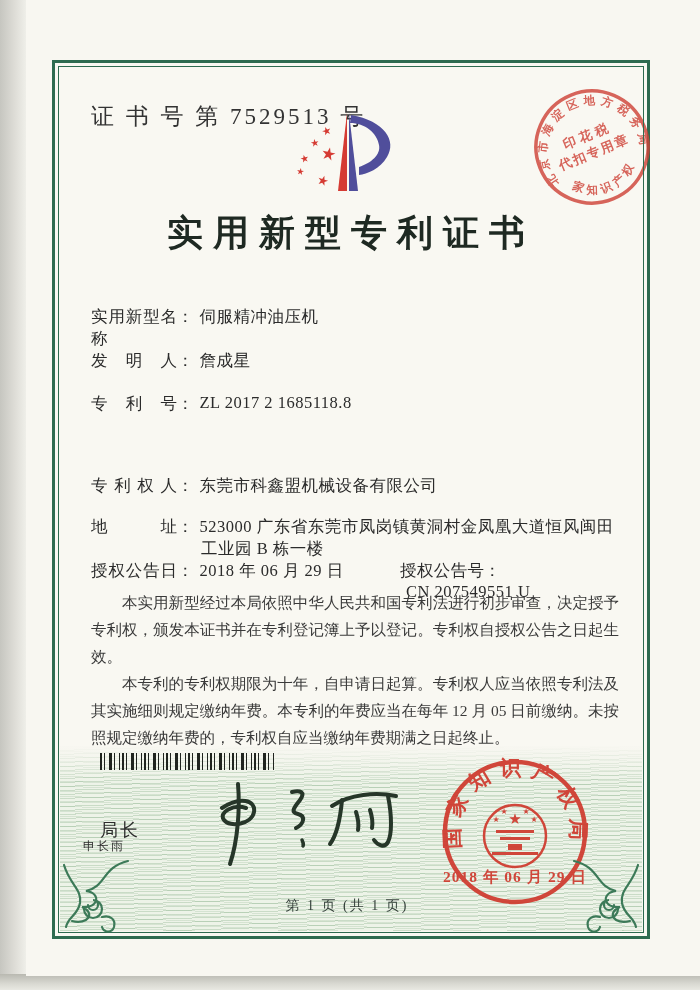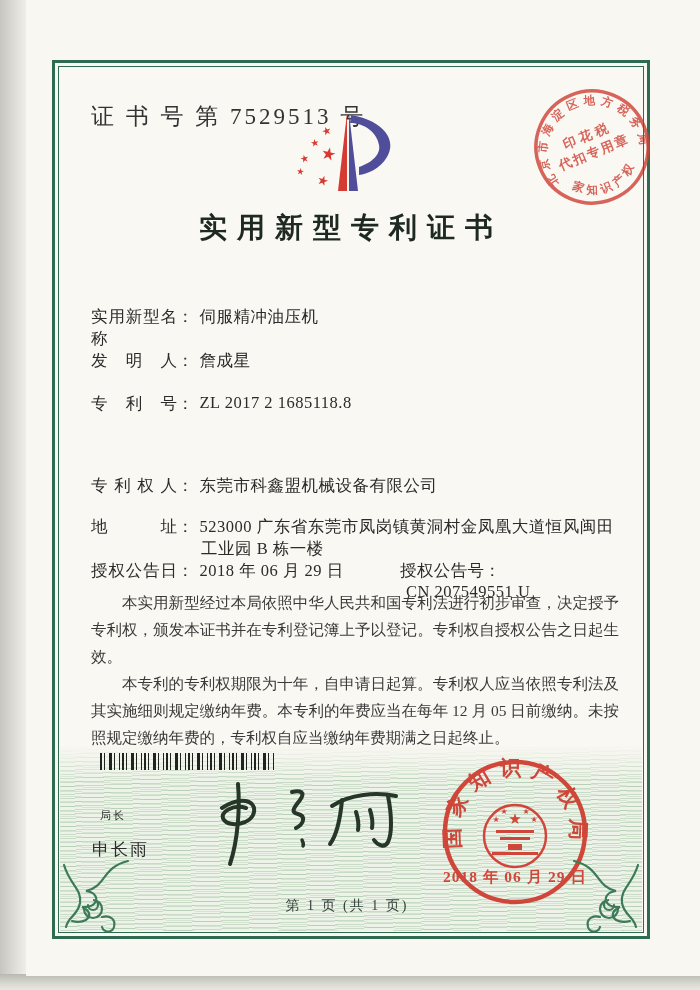--- a/index.html
+++ b/index.html
@@ -15,21 +15,21 @@
 
   .frame{position:absolute;left:26px;top:60px;width:592px;height:873px;
     border:3px solid #2e6b50;background:#f9f8f2;}
   .frame::after{content:"";position:absolute;inset:3px;border:1px solid #2e6b50;pointer-events:none;}
 
   .cert-no{position:absolute;left:36px;top:38px;font-size:23px;letter-spacing:3px;color:#333;}
 
   .logo{position:absolute;left:238px;top:48px;}
 
   .title{position:absolute;left:0;right:0;top:146px;text-align:center;
-    font-size:28px;font-weight:600;letter-spacing:10px;color:#1e2922;}
+    font-size:36px;font-weight:600;letter-spacing:10px;color:#1e2922;}
 
   .tax-stamp{position:absolute;left:462px;top:4px;transform:rotate(-22deg);opacity:.82;}
 
   .field-row{position:absolute;left:36px;right:30px;height:24px;font-size:16.5px;color:#2b2b2b;}
   .lbl{display:inline-block;width:86px;text-align:justify;text-align-last:justify;vertical-align:top;}
   .colon{display:inline-block;vertical-align:top;}
   .val{display:inline-block;margin-left:6px;vertical-align:top;letter-spacing:.5px;}
   .addr-line2{position:absolute;left:110px;top:22px;letter-spacing:.5px;}
   .pair2{position:absolute;left:309px;top:0;}
 
@@ -45,22 +45,22 @@
     background:linear-gradient(180deg,#f8f7f1 0%,rgba(248,247,241,0) 100%);}
   .green-panel > *{position:absolute;z-index:1;}
 
   .barcode{left:40px;top:7px;width:176px;height:17px;
     background:repeating-linear-gradient(90deg,
       #20241f 0 2px, transparent 2px 4px,
       #20241f 4px 5px, transparent 5px 9px,
       #20241f 9px 12px, transparent 12px 14px,
       #20241f 14px 15px, transparent 15px 19px,
       #20241f 19px 20px, transparent 20px 22px);}
-  .director-role{left:40px;top:62px;font-size:11px;letter-spacing:2px;color:#2c2c2c;font-family:Liberation Mono, monospace;}
-  .director-name{left:32px;top:92px;font-size:17px;letter-spacing:2px;color:#2c2c2c;text-align:center;}
+  .director-role{left:40px;top:72px;font-size:18px;letter-spacing:2px;color:#2c2c2c;font-family:Liberation Mono, monospace;}
+  .director-name{left:23px;top:92px;font-size:12px;letter-spacing:2px;color:#2c2c2c;text-align:center;}
   .signature{left:140px;top:32px;}
   .official-seal{left:370px;top:8px;opacity:.93;}
   .page-footer{left:0;right:8px;bottom:16px;text-align:center;font-size:14px;letter-spacing:2px;color:#34403a;}
   .flourish{bottom:-4px;}
   .flourish-left{left:-2px;}
   .flourish-right{right:-2px;transform:scaleX(-1);}
 </style>
 </head>
 <body>
 

